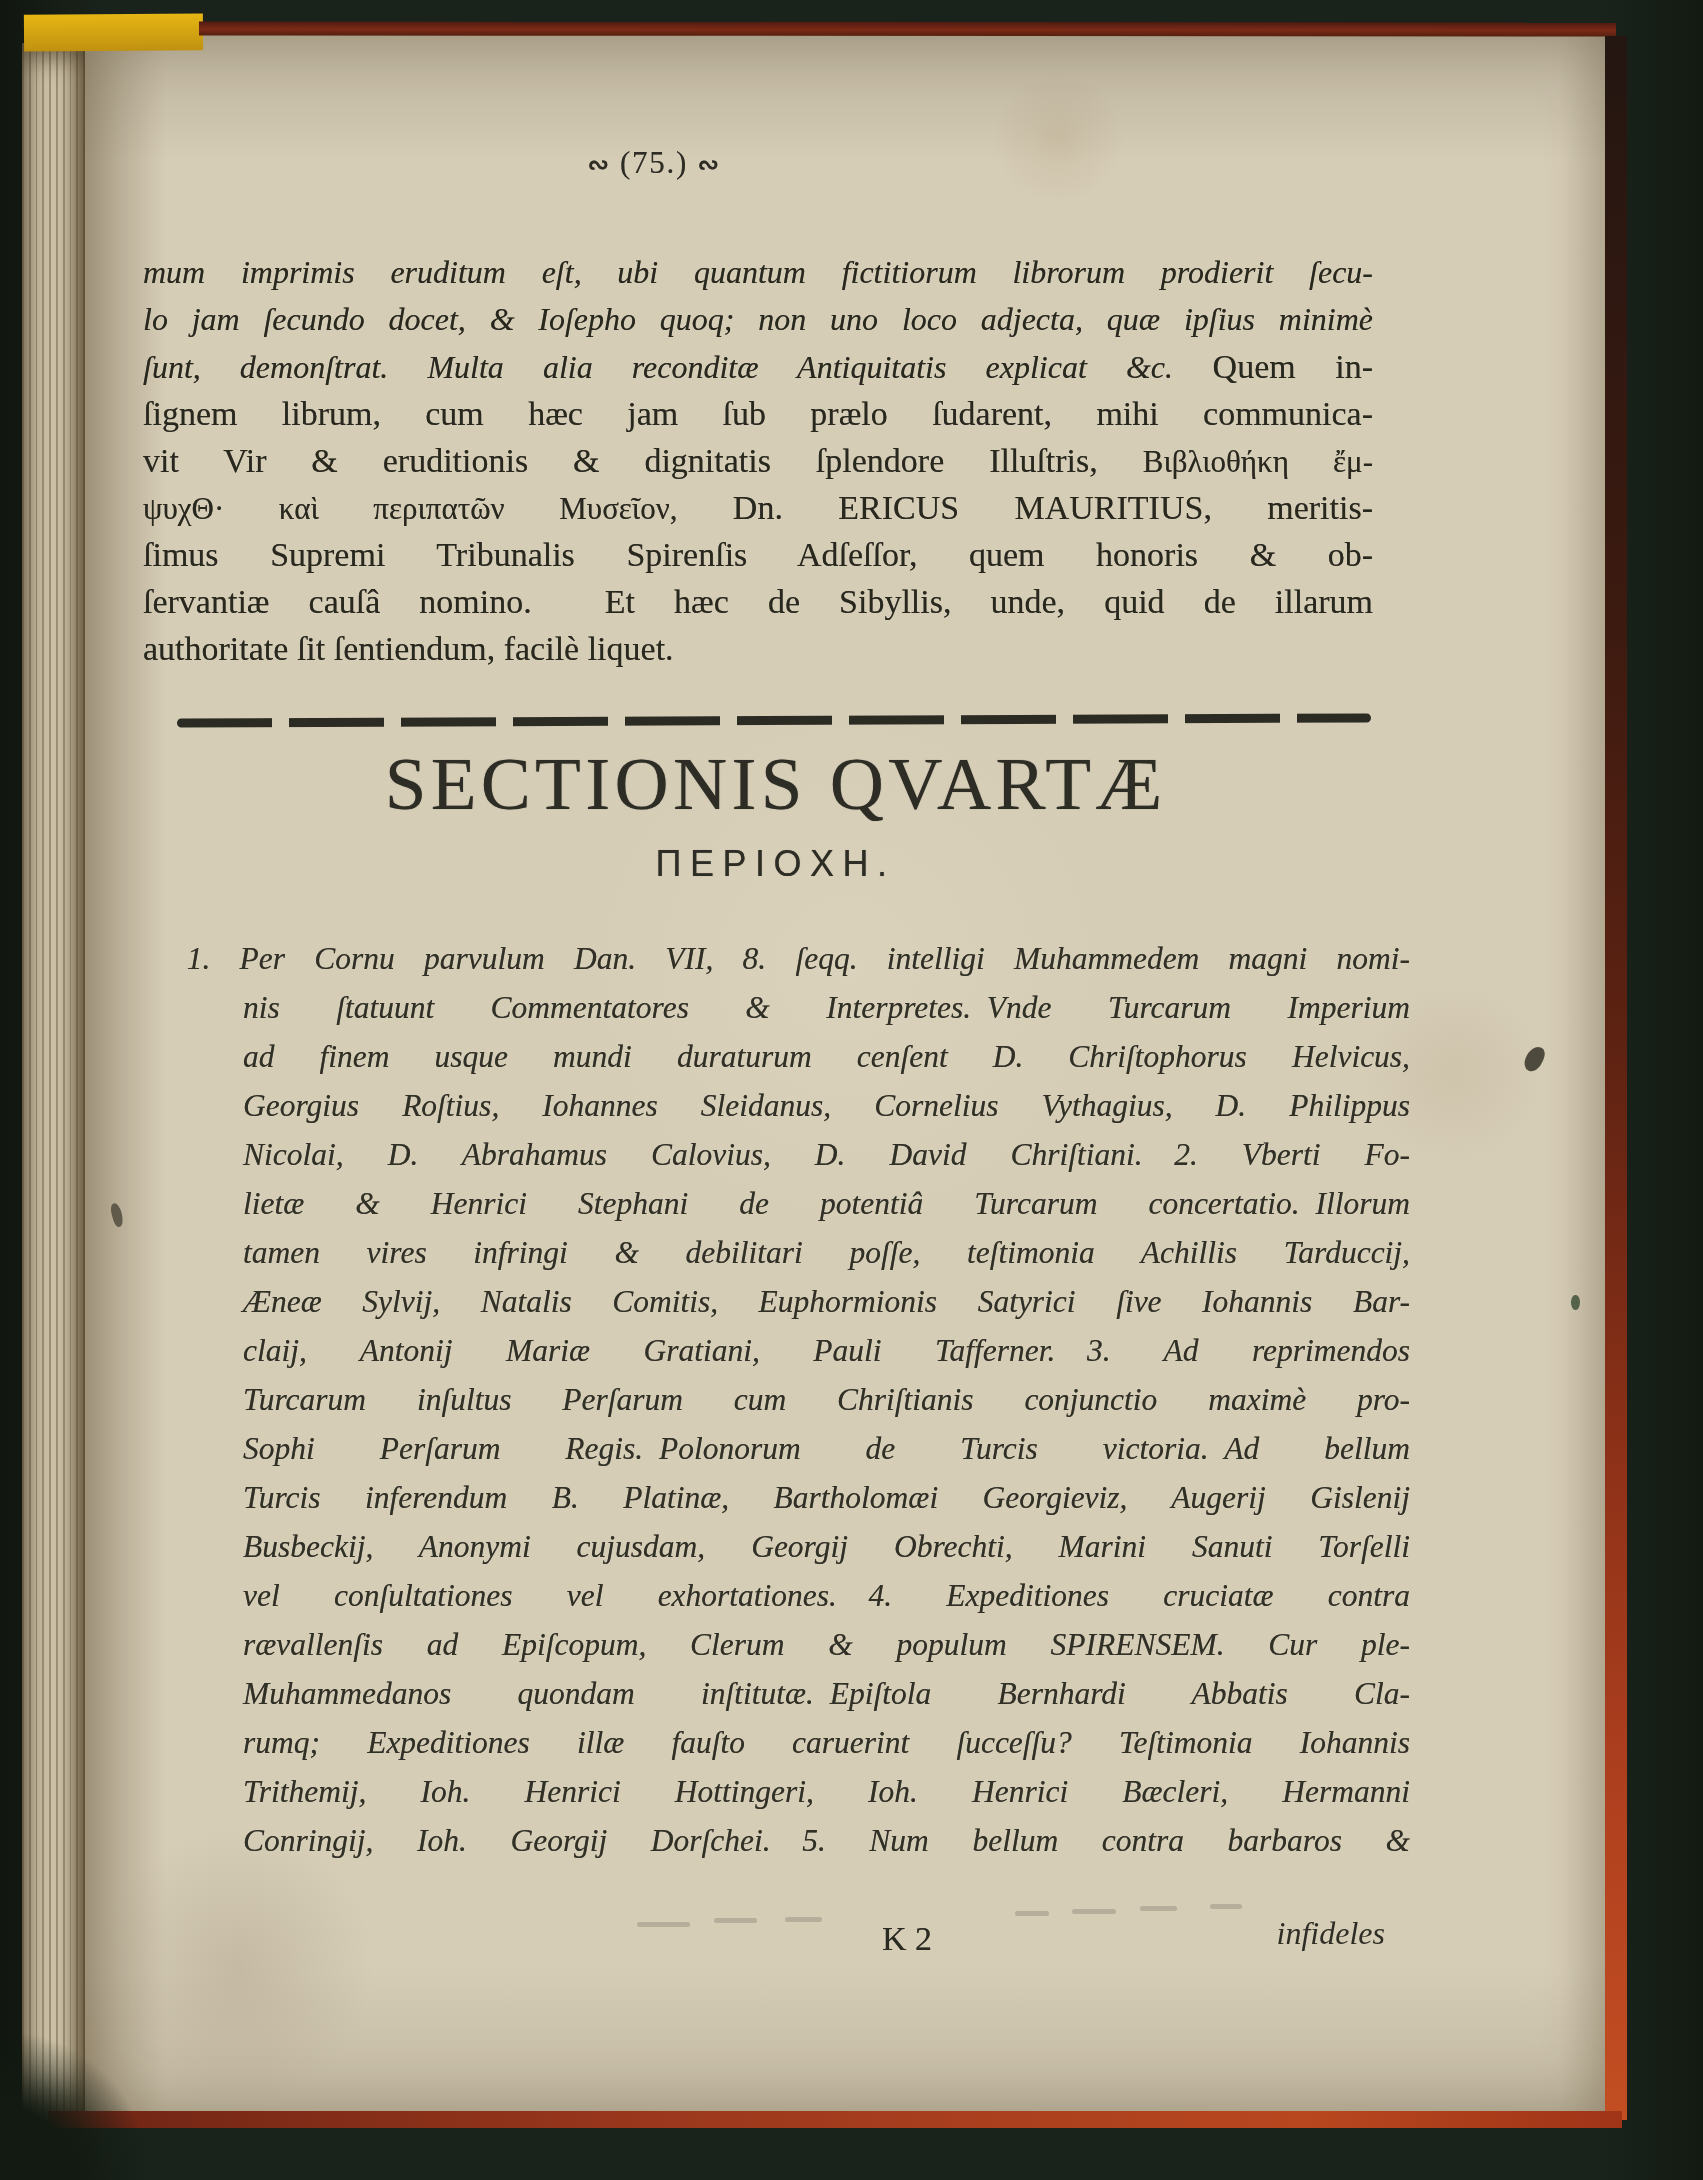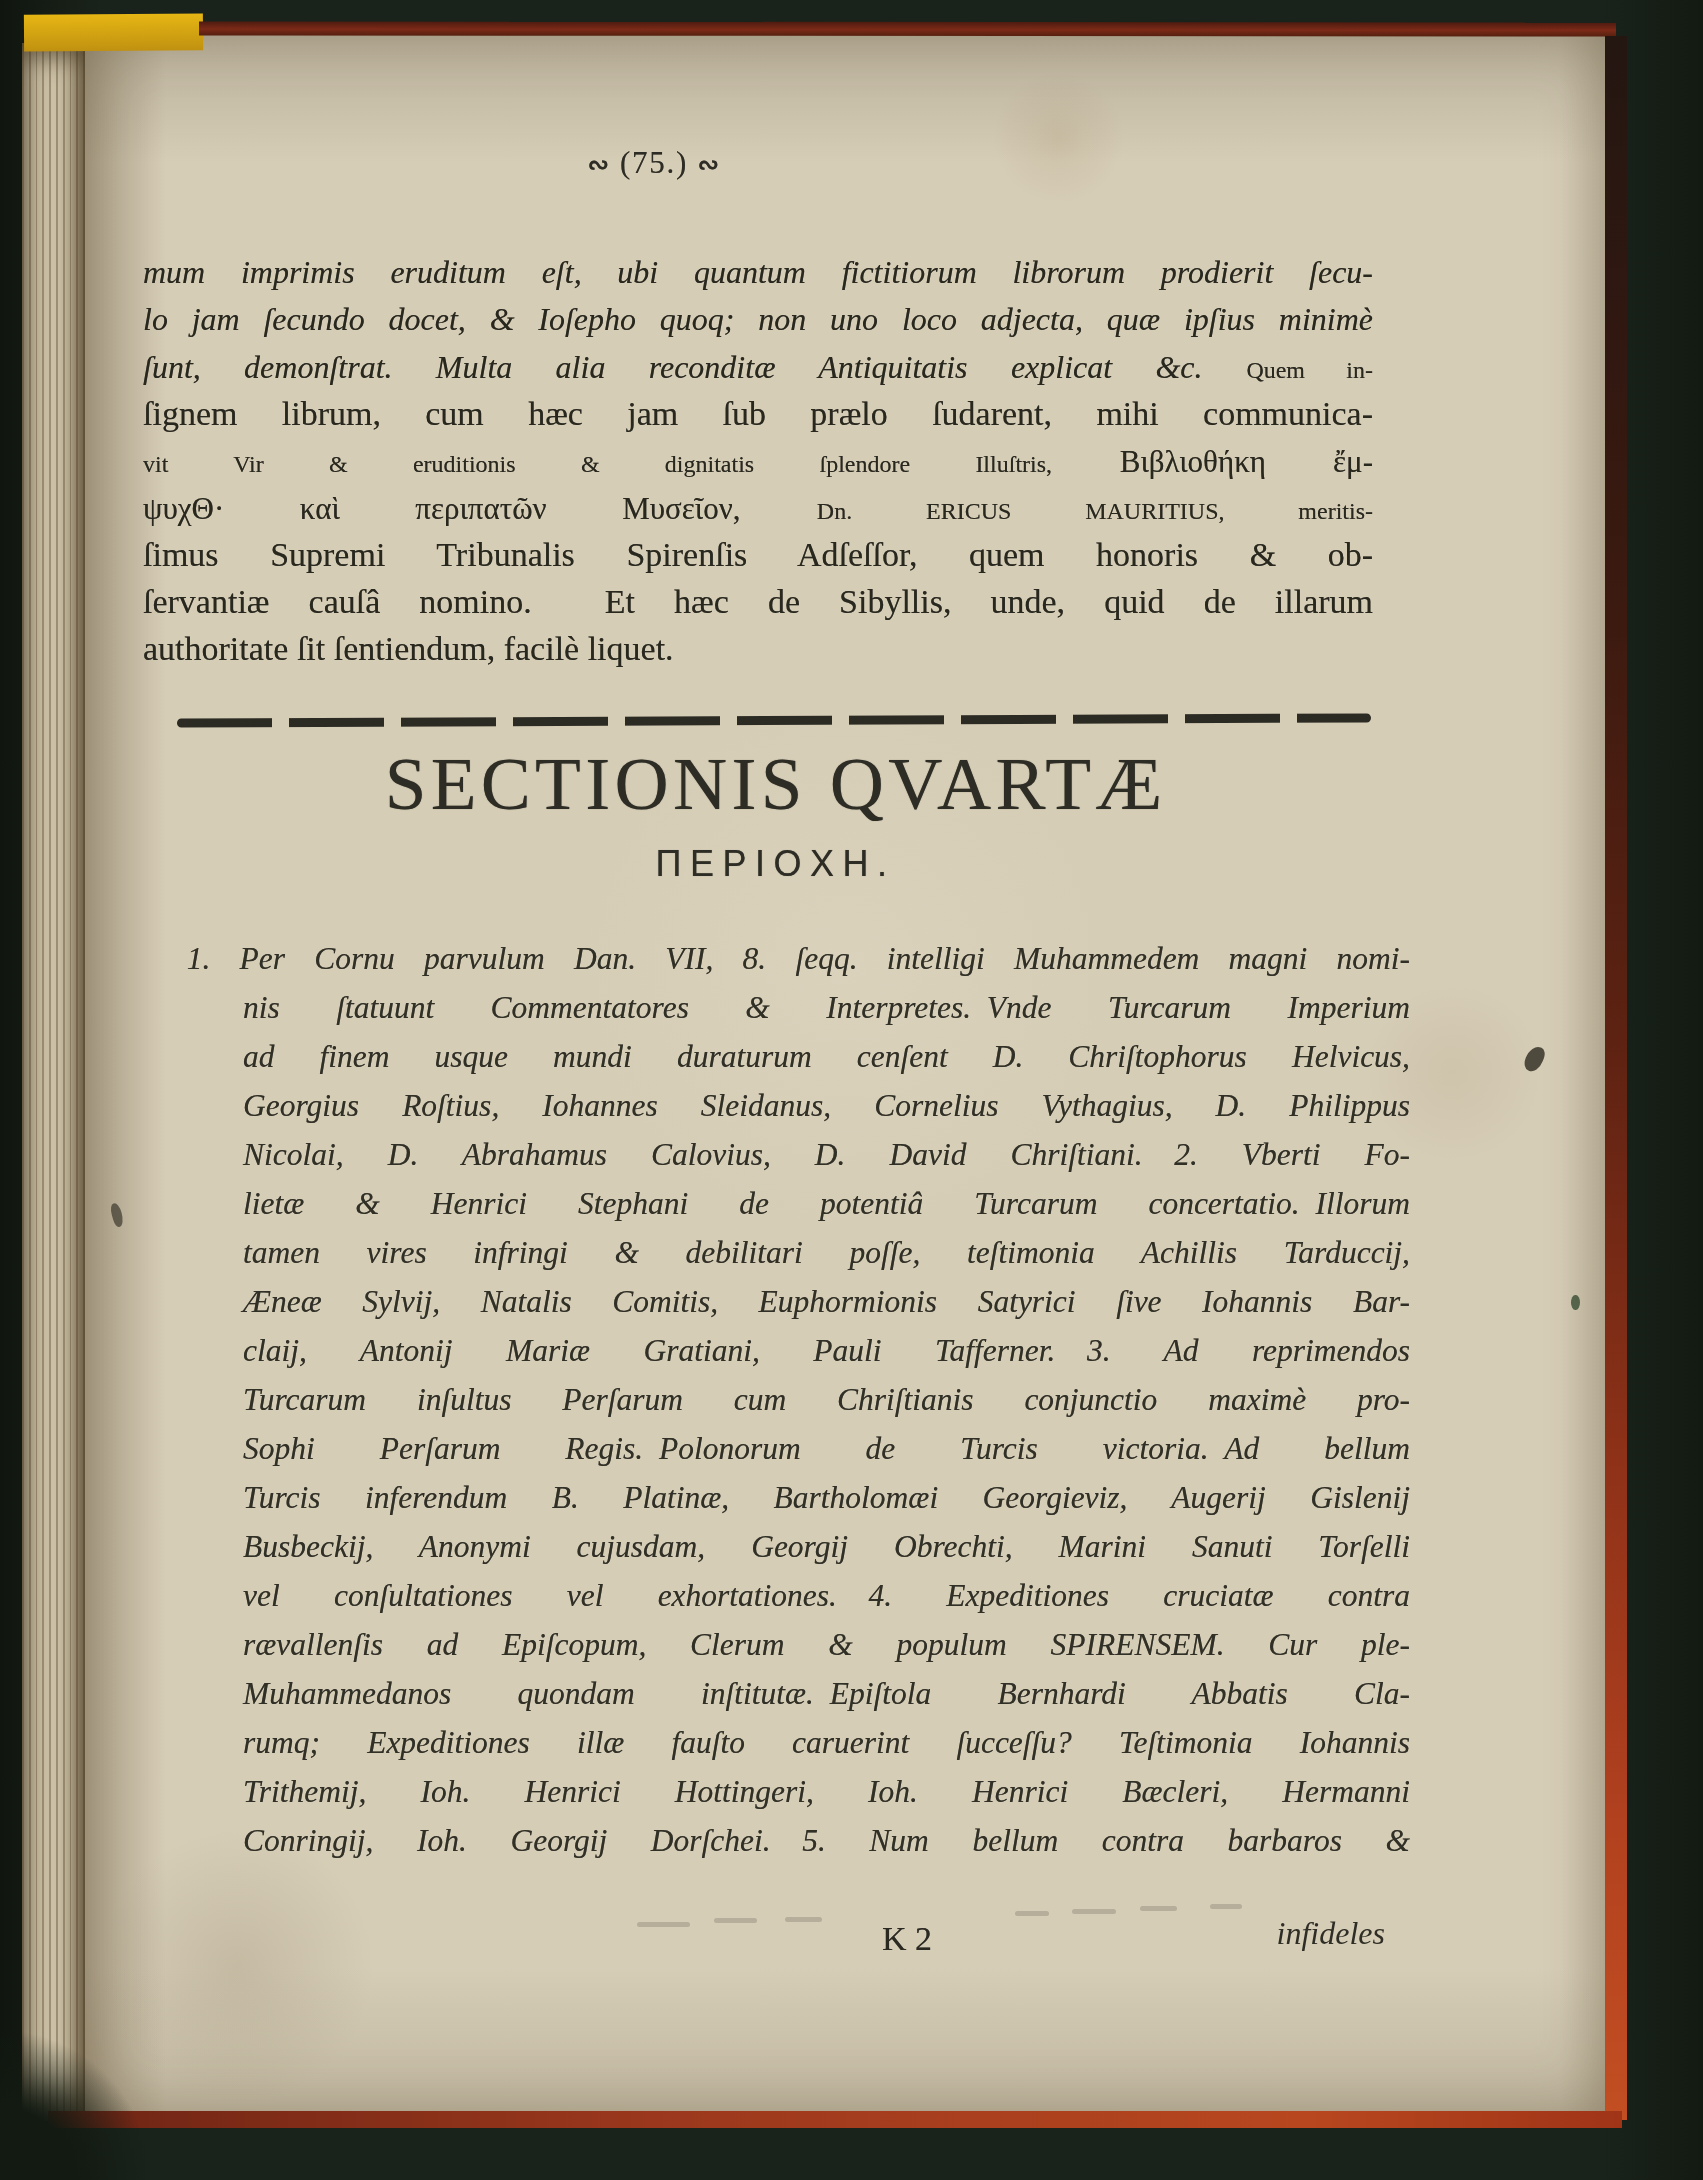--- a/index.html
+++ b/index.html
@@ -38,21 +38,21 @@
     box-shadow:inset 0 0 60px rgba(82,66,40,.32);}
   
   .txt{color:#29281f;text-shadow:0 0 0.5px rgba(41,40,31,.55);}
   .ln{text-align:justify;text-align-last:justify;}
   .pagenum{position:absolute;left:143px;top:145px;width:1022px;text-align:center;
     font-size:31px;color:#2e2d25;letter-spacing:1.7px;}
   .orn{font-family:"DejaVu Sans",sans-serif;font-weight:bold;font-size:25.6px;}
   .intro{position:absolute;left:143px;top:215px;width:1230px;margin-top:34px;}
   .intro .ln{height:47px;line-height:47px;font-size:34px;}
   .it{font-style:italic;font-size:32px;}
-  .rm{font-style:normal;font-size:24px;}
+  .rm{font-style:normal;font-size:34px;}
   .gk{font-style:normal;font-size:31px;}
   .intro .ln.italic-line{font-style:italic;font-size:32px;}
   .intro .ln.last{text-align-last:left;}
   .divider{position:absolute;left:177px;top:716px;width:1194px;height:9.4px;
     background:repeating-linear-gradient(90deg,#2c2b23 0 95px,rgba(0,0,0,0) 95px 112px);
     transform:rotate(-.25deg);border-radius:4.3px;}
   .heads{position:absolute;left:145px;top:739px;width:1261px;text-align:center;color:#2d2d25;}
   .h1{font-size:75px;letter-spacing:4.3px;line-height:89px;text-shadow:0 0 0.9px rgba(45,45,37,.6);}
   .h2{font-size:36px;letter-spacing:8.5px;line-height:61px;margin-top:5.1px;
     font-family:Liberation Sans, sans-serif;text-shadow:0 0 0.7px rgba(45,45,37,.6);}

